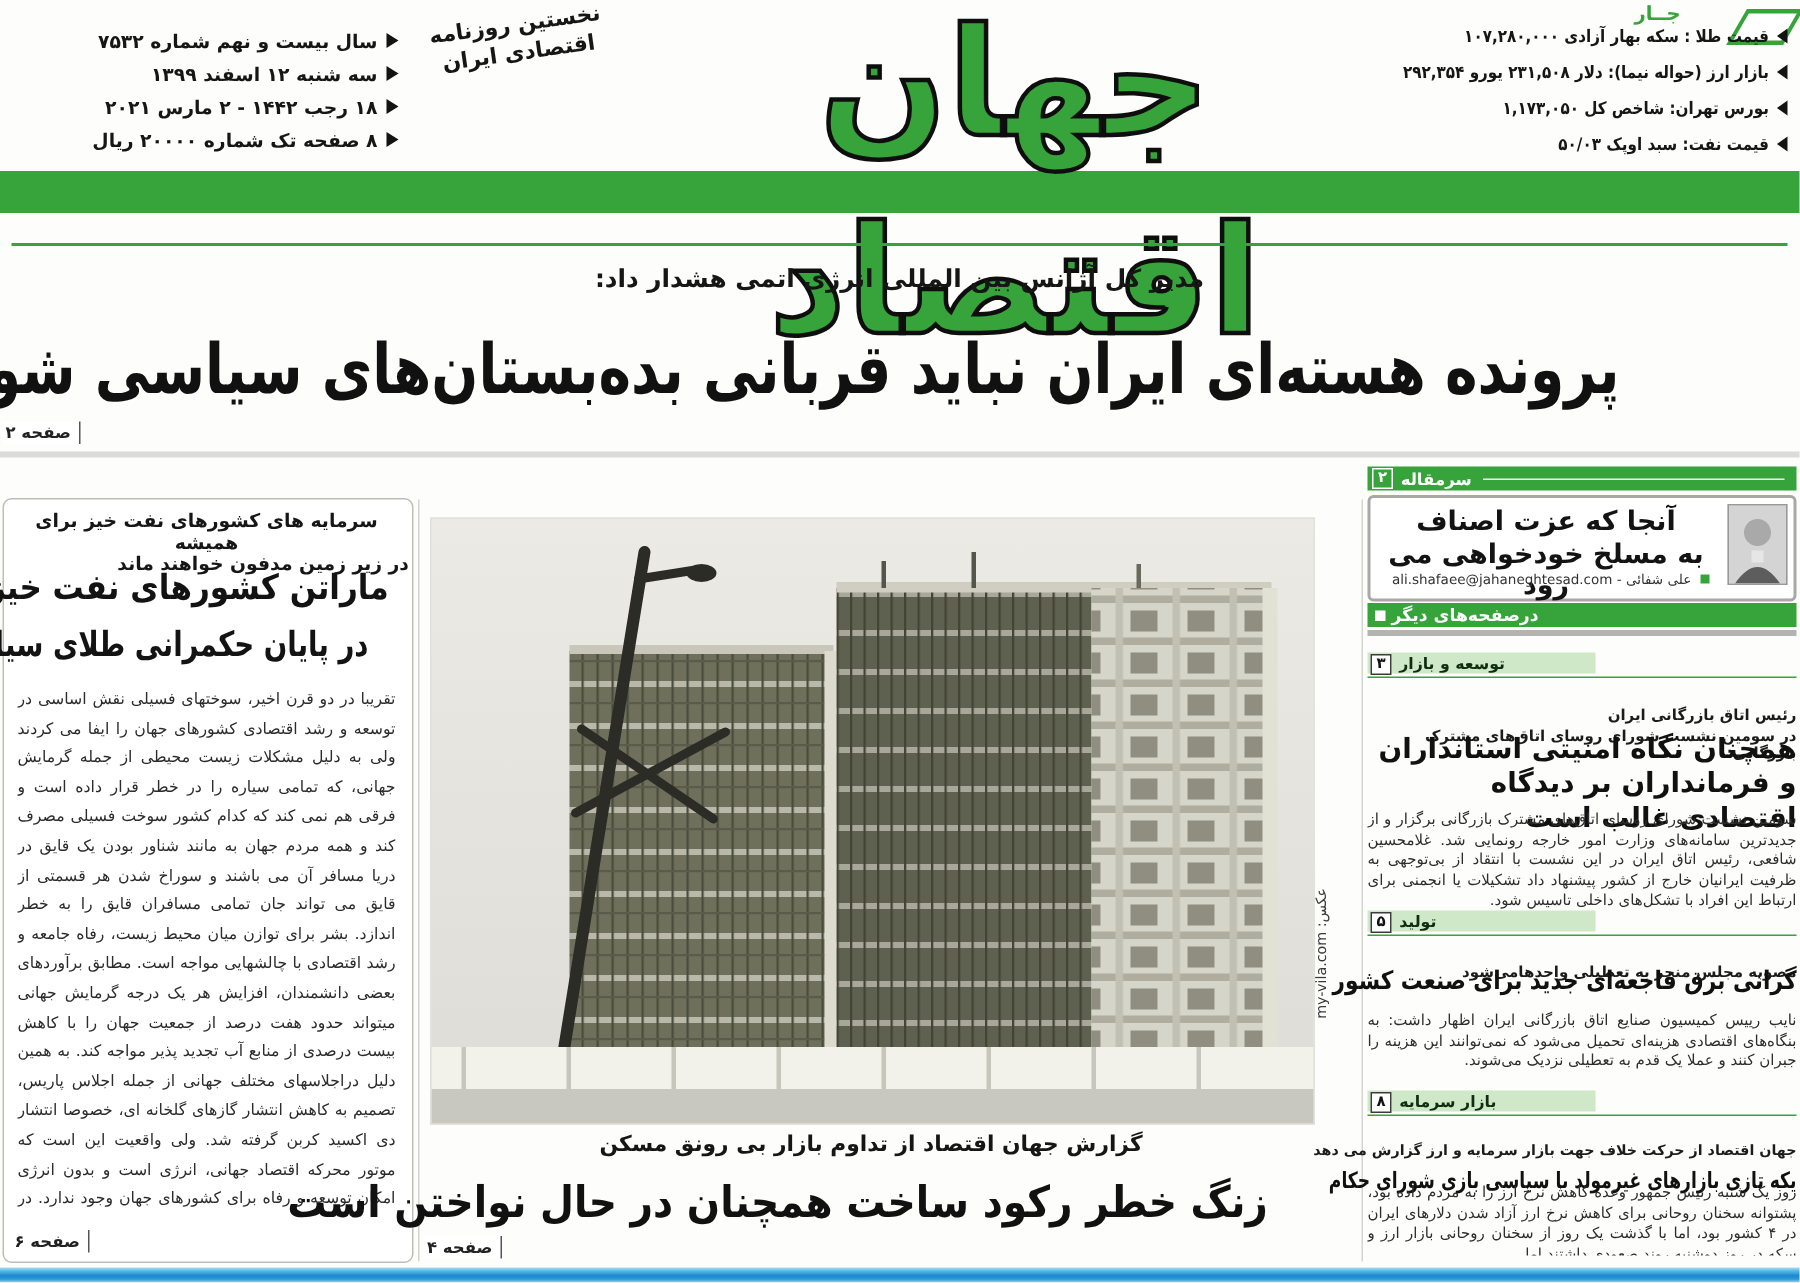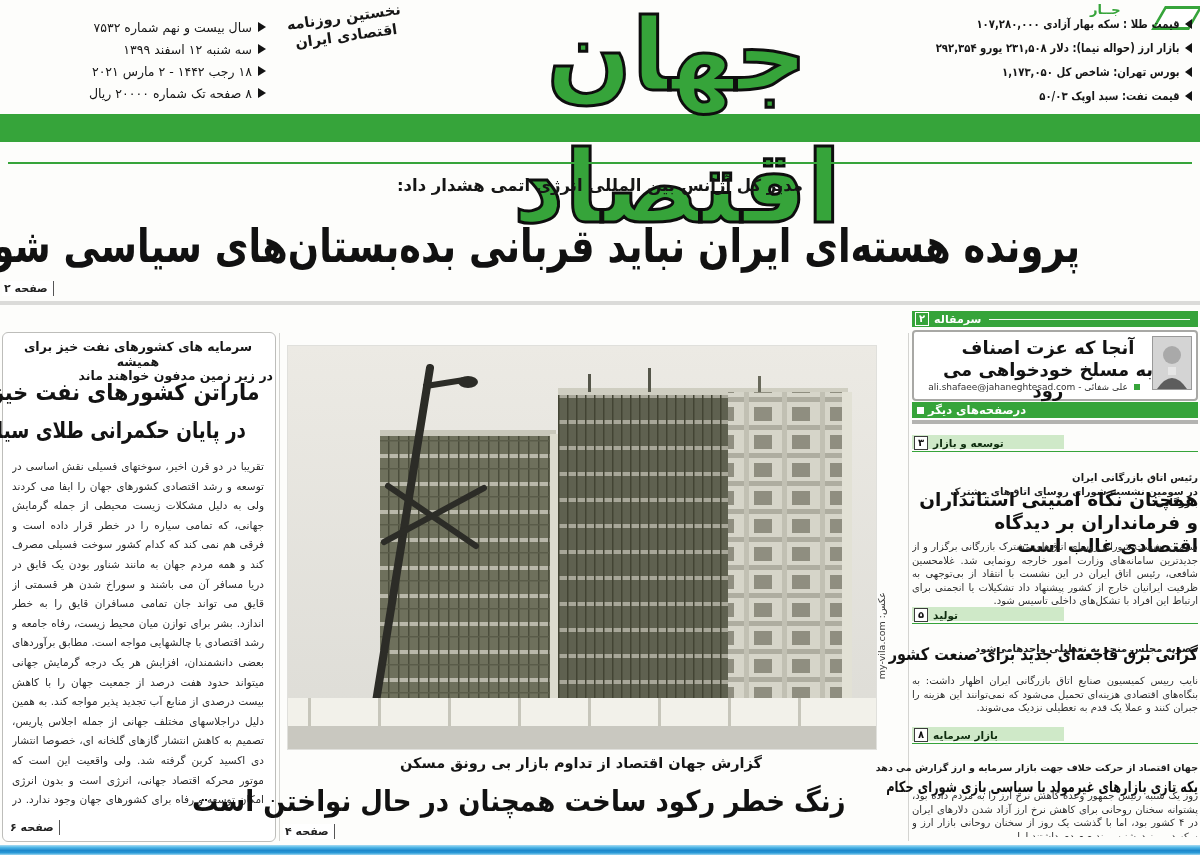--- a/index.html
+++ b/index.html
@@ -9,21 +9,21 @@
     margin:0 auto;color:#161616;
   }
   .abs{position:absolute;}
   .nowrap{white-space:nowrap;}
   
   .cx80{transform:scaleX(.80);transform-origin:center;white-space:nowrap;}
   .cx90{transform:scaleX(.90);transform-origin:center;white-space:nowrap;}
   .cxr85{transform:scaleX(.85);transform-origin:right center;white-space:nowrap;}
   .cxr76{transform:scaleX(.76);transform-origin:right center;white-space:nowrap;}
   
-  .info-block{left:8px;top:16px;width:258px;font-size:12.5px;font-weight:normal;}
+  .info-block{left:8px;top:16px;width:258px;font-size:12.5px;font-weight:bold;}
   .info-line{display:flex;align-items:center;height:22px;}
   .tri-r{width:0;height:0;border-top:5px solid transparent;border-bottom:5px solid transparent;border-left:8px solid #131313;margin-left:6px;}
   .tri-l{width:0;height:0;border-top:5px solid transparent;border-bottom:5px solid transparent;border-right:8px solid #131313;margin-left:6px;}
   .tagline{left:284px;top:8px;width:122px;transform:rotate(-8deg);font-size:14.5px;font-weight:bold;text-align:center;line-height:19px;}
   .logo{left:388px;top:-10px;width:578px;height:132px;line-height:132px;text-align:center;
         font-size:100px;font-weight:bold;color:#36a43a;letter-spacing:-5px;
         -webkit-text-stroke:3px #0e0e0e;}
   .band{left:0;top:114px;width:1200px;height:28px;background:#36a43a;}
   .prices{left:930px;top:12px;width:262px;font-size:11.5px;font-weight:bold;transform:scaleX(.88);transform-origin:right top;}
   .price-line{display:flex;align-items:center;height:24px;white-space:nowrap;}
@@ -47,21 +47,21 @@
   .c-kicker{left:287px;top:755px;width:588px;text-align:center;font-size:14.5px;font-weight:bold;}
   .c-headline{left:287px;top:775px;width:588px;text-align:center;font-size:29px;font-weight:bold;line-height:52px;color:#111;}
   
   .right-col{left:912px;top:308px;width:286px;height:534px;}
   .sec-bar{position:absolute;left:0;width:286px;height:16px;background:#36a43a;display:flex;direction:ltr;align-items:center;}
   .sec-bar .num{border:1px solid #fff;color:#fff;font-size:10px;font-weight:bold;line-height:12px;padding:0 3px;margin-left:3px;}
   .sec-bar .lbl{color:#fff;font-size:11px;font-weight:bold;margin-left:5px;}
   .sec-bar .wline{flex:1;height:1px;background:rgba(255,255,255,.95);margin:0 8px;}
   .ed-box{position:absolute;left:0;top:22px;width:282px;height:67px;border:2px solid #a8a8a5;border-radius:4px;background:#fff;}
   .ed-photo{position:absolute;right:4px;top:4px;width:38px;height:52px;border:1px solid #999;background:#d8d8d8;}
-  .ed-t{position:absolute;left:0;width:234px;text-align:center;font-size:18px;font-weight:bold;color:#131313;padding-left:17px;}
+  .ed-t{position:absolute;left:0;width:234px;text-align:center;font-size:18px;font-weight:bold;color:#131313;}
   .ed-by{position:absolute;left:0;top:50px;width:240px;text-align:center;font-size:9px;color:#333;}
   .gsq{display:inline-block;width:6px;height:6px;background:#36a43a;margin-left:3px;}
   .other-bar{position:absolute;left:0;top:94px;width:286px;height:16px;background:#36a43a;display:flex;direction:ltr;align-items:center;}
   .other-bar .wsq{width:7px;height:7px;background:#fff;margin:0 4px 0 5px;}
   .other-bar .lbl{color:#fff;font-size:11.5px;font-weight:bold;}
   .thick-gray{position:absolute;left:0;top:112px;width:286px;height:3.5px;background:#b3b3b0;}
   .sec-row{position:absolute;left:0;width:286px;height:16px;border-bottom:1.5px solid #36a43a;display:flex;direction:ltr;align-items:center;}
   .sec-row .lg-bg{position:absolute;left:0;top:0;width:152px;height:14px;background:#cfe9c8;}
   .sec-row .num{position:relative;background:#fff;border:1px solid #3c3c3c;color:#111;font-size:10px;font-weight:bold;line-height:12px;padding:0 3px;margin-left:2px;}
   .sec-row .lbl{position:relative;font-size:10.5px;font-weight:bold;color:#0f2d0f;margin-left:5px;}

